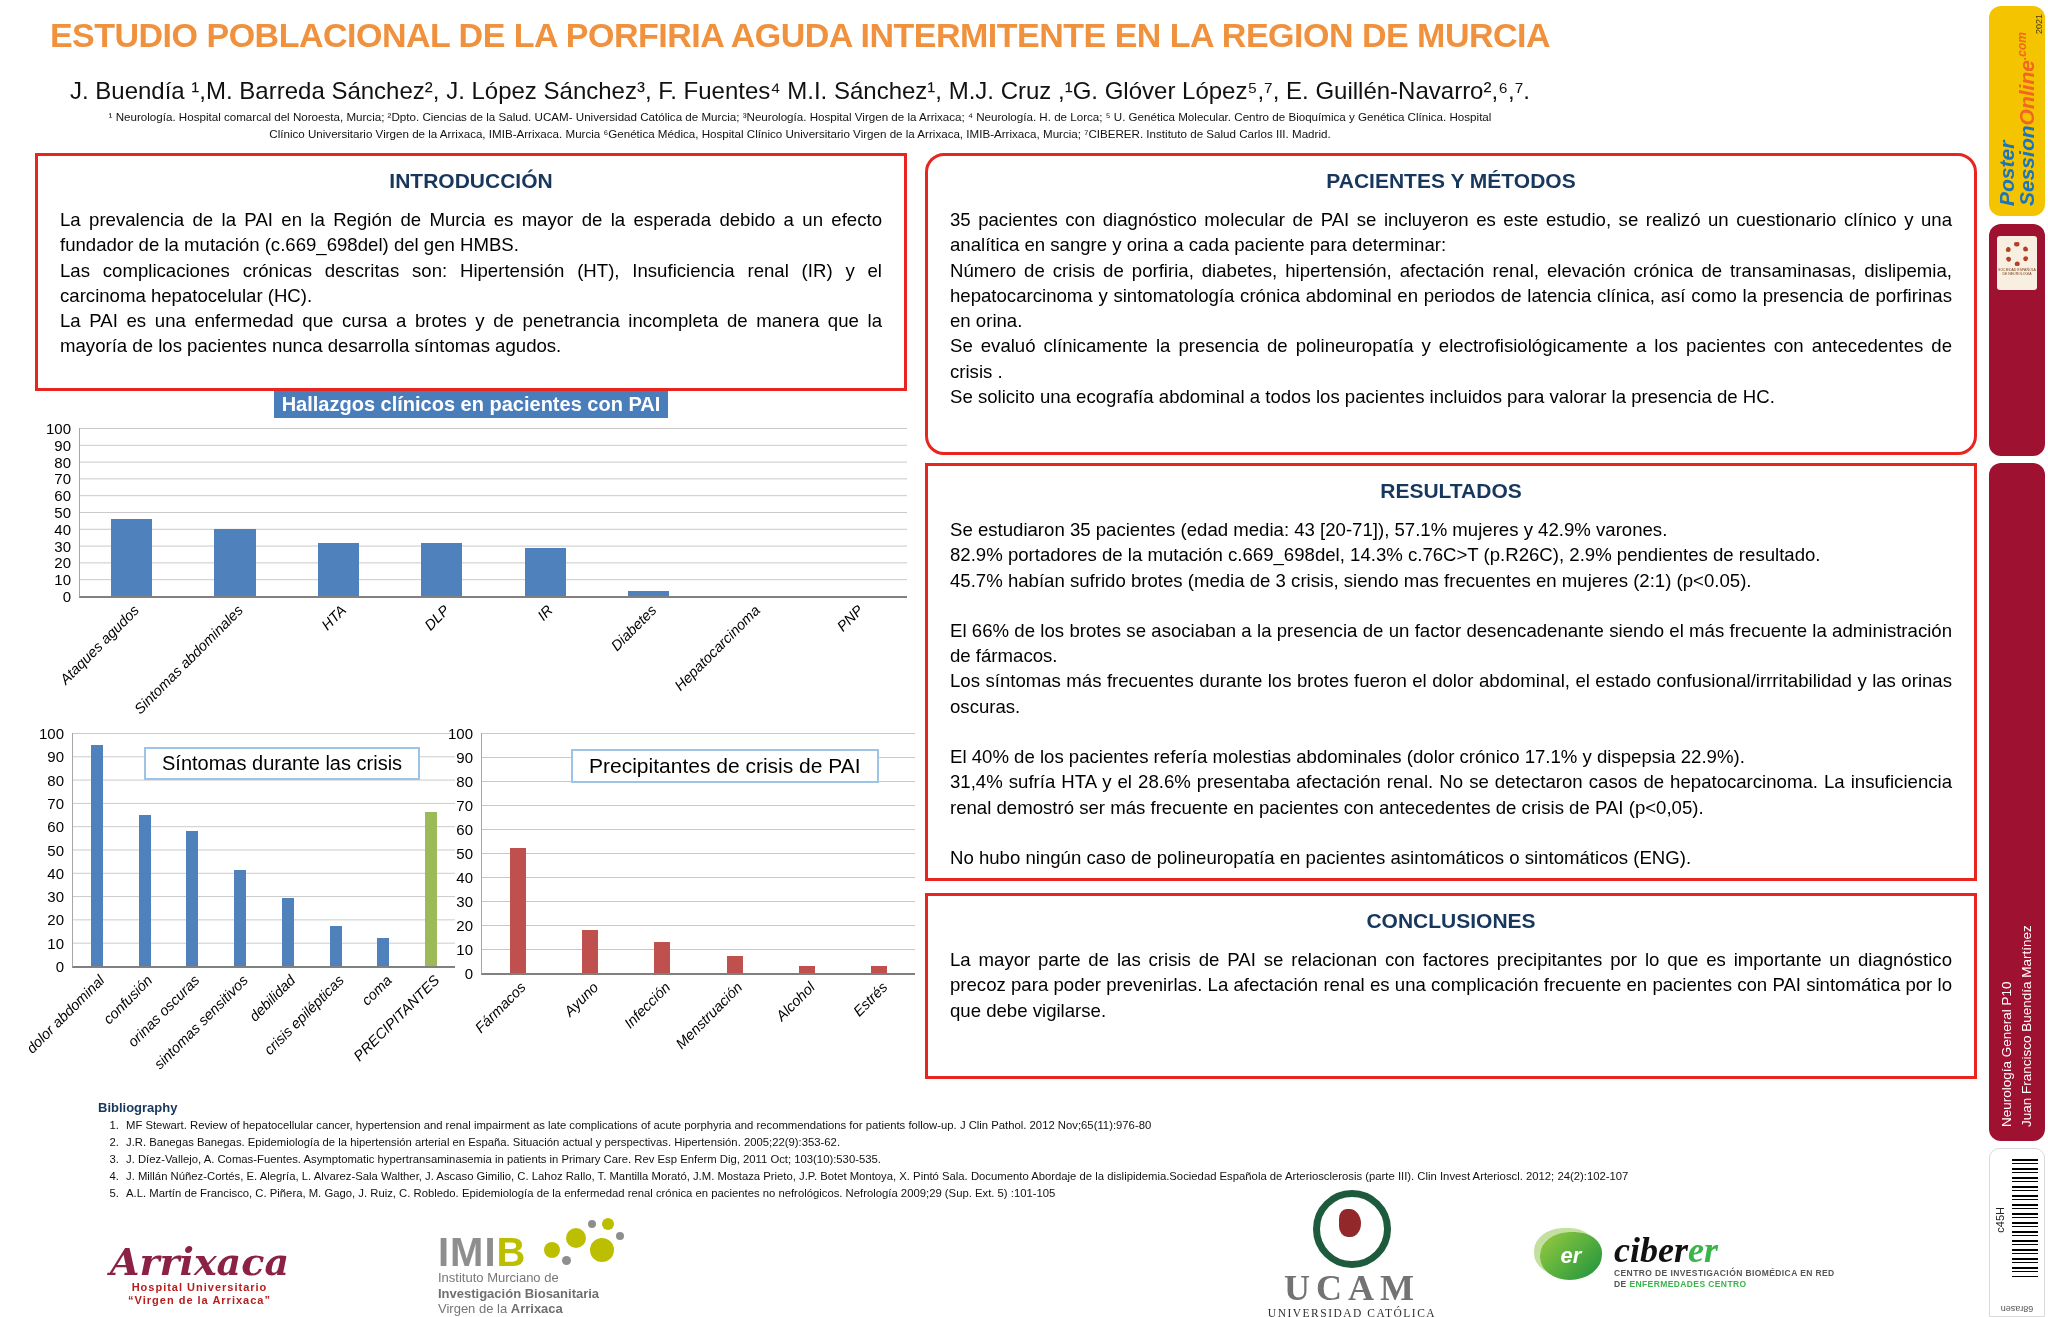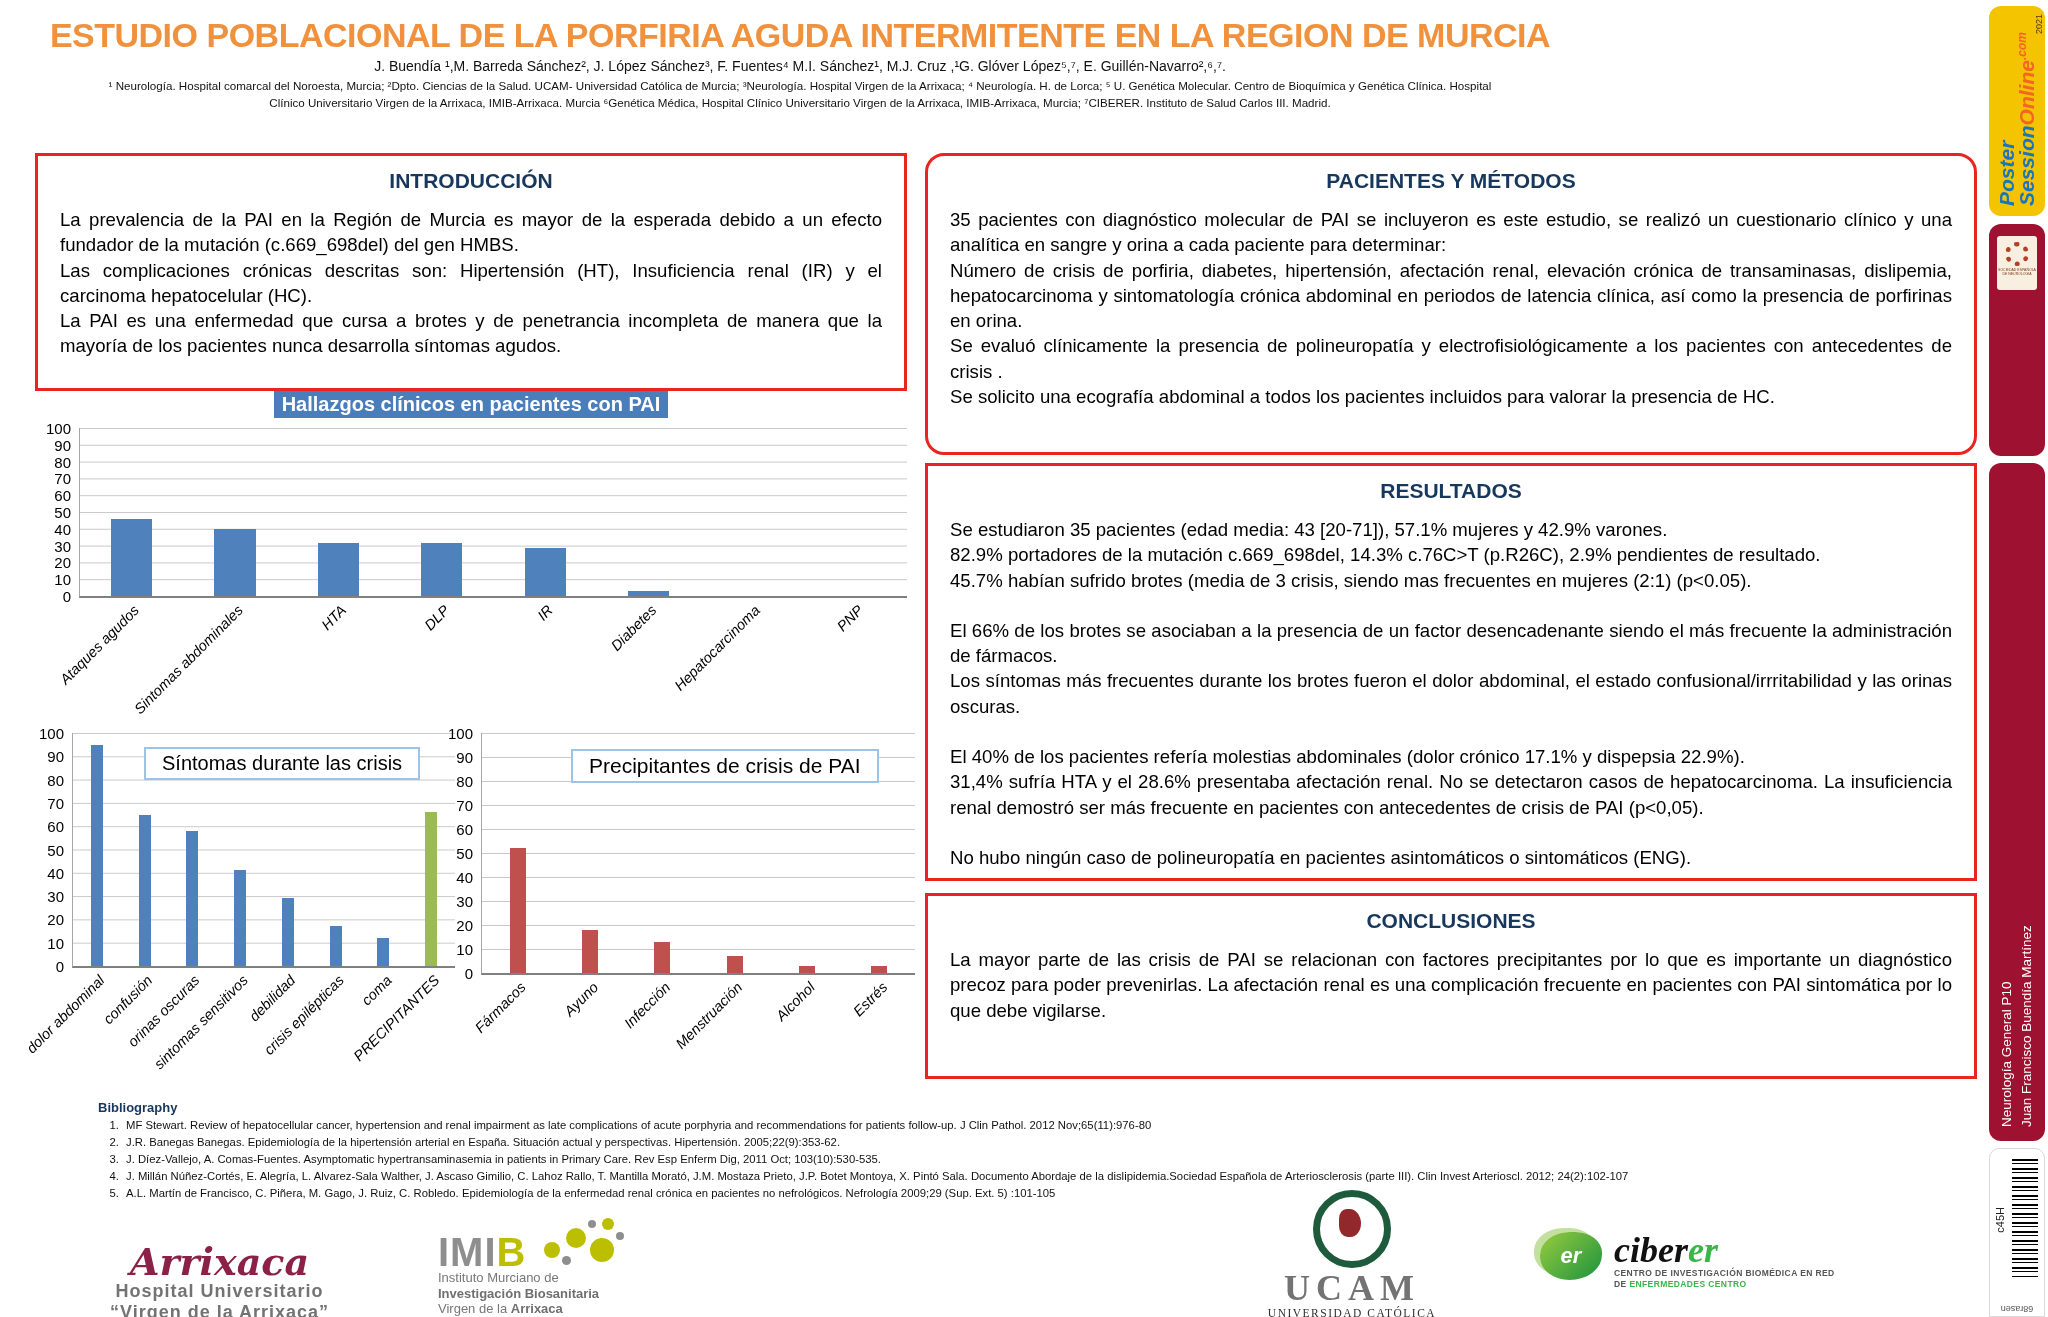--- a/index.html
+++ b/index.html
@@ -3,21 +3,21 @@
 <meta charset="utf-8">
 <style>
   html,body{margin:0;padding:0;}
   body{
     width:2048px;height:1317px;position:relative;overflow:hidden;
     background:#ffffff;font-family:"Liberation Sans", sans-serif;color:#000;
   }
   
   .header{position:absolute;left:0;top:16px;width:1600px;text-align:center;}
   .poster-title{font-size:34px;font-weight:bold;color:#F0913D;white-space:nowrap;letter-spacing:-0.5px;}
-  .authors{margin-top:3px;font-size:14px;color:#111;}
+  .authors{margin-top:22px;font-size:24px;color:#111;}
   .affiliations{margin:4px auto 0;width:1390px;font-size:11.6px;line-height:1.45;color:#111;}
 
   
   .rbox{position:absolute;border:3px solid #E8251F;background:#fff;box-sizing:border-box;}
   .rbox h2{margin:13px 0 14px;text-align:center;color:#17375D;font-size:21px;font-weight:bold;}
   .rbox .body{padding:0 22px;font-size:18.6px;line-height:1.36;text-align:justify;}
   .rbox .body p{margin:0;}
   .rbox .body p.blank{height:25px;}
   .box-intro{left:35px;top:153px;width:872px;height:238px;}
   .box-pac{left:925px;top:153px;width:1052px;height:302px;border-radius:19px;}
@@ -66,21 +66,21 @@
   
   .biblio{position:absolute;left:98px;top:1100px;width:1780px;}
   .biblio h3{margin:0 0 2px;font-size:13px;color:#17375D;font-weight:bold;}
   .biblio ol{margin:0;padding-left:24px;font-size:11.3px;line-height:1.5;color:#111;}
   .biblio li{padding-left:4px;}
 
   
   .logo-arrixaca{position:absolute;left:110px;top:1243px;text-align:center;}
   .arr-script{font-family:"DejaVu Serif",serif;font-style:italic;font-weight:bold;
     font-size:38px;color:#8B2146;line-height:1;}
-  .arr-sub{font-size:18px;font-weight:bold;color:#737373;letter-spacing:1px;line-height:1.15;}
+  .arr-sub{font-size:11px;font-weight:bold;color:#b91c1c;letter-spacing:1px;line-height:1.15;}
 
   .logo-imib{position:absolute;left:438px;top:1218px;}
   .imib-top{display:flex;align-items:flex-end;}
   .imib-word{font-size:40px;font-weight:bold;line-height:0.9;letter-spacing:1px;}
   .imib-word .imi{color:#8E8E8E;} .imib-word .b{color:#BCBF00;}
   .imib-dots{position:relative;width:90px;height:52px;margin-left:10px;}
   .imib-dots i{position:absolute;border-radius:50%;background:#BCBF00;}
   .imib-dots i.g{background:#8E8E8E;}
   .imib-sub{font-size:13px;color:#777;line-height:1.2;}
   .imib-sub b{color:#6F6F6F;}

